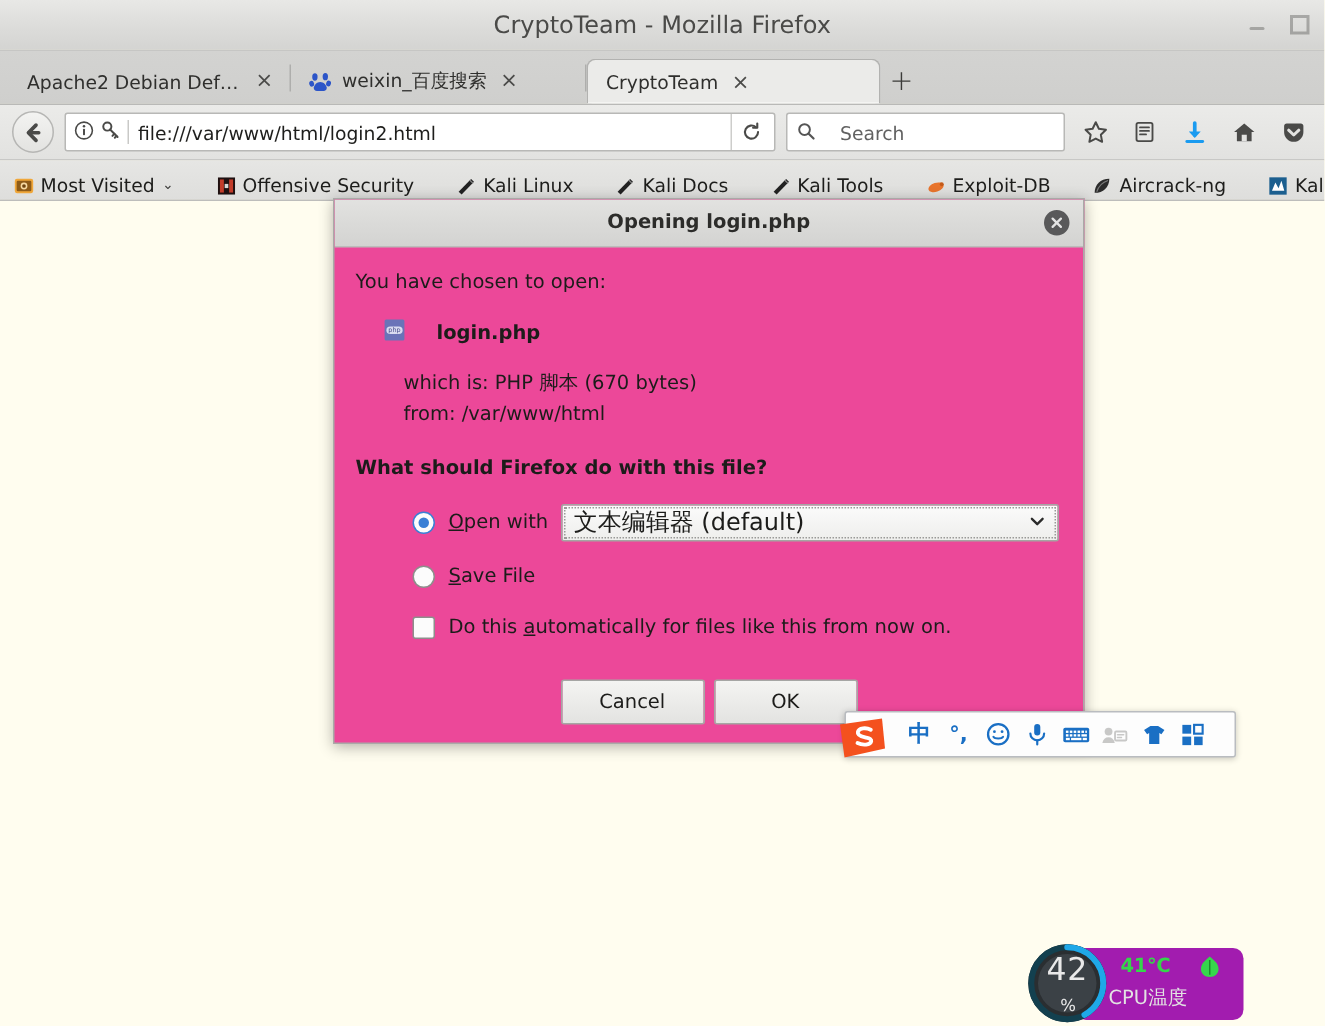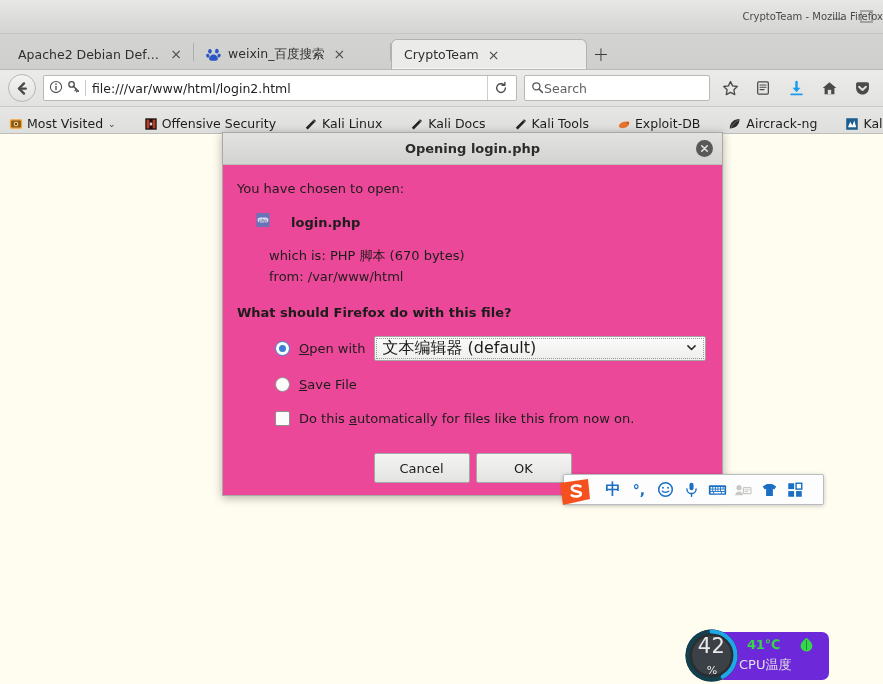--- a/index.html
+++ b/index.html
@@ -20,22 +20,22 @@
 
   .titlebar {
     height: 33px;
     background: linear-gradient(to bottom, #e8e8e6 0%, #dcdcda 55%, #d4d4d2 100%);
     border-bottom: 1px solid #c6c6c4;
     position: relative;
     flex: 0 0 auto;
   }
   .titlebar-title {
     position: absolute; left: 0; right: 0; top: 0;
-    line-height: 33px; text-align: right;
-    font-size: 10px; color: #4a4a48;
+    line-height: 33px; text-align: center;
+    font-size: 16px; color: #4a4a48;
   }
   .winbtns {
     position: absolute; right: 8px; top: 0; height: 33px;
     display: flex; align-items: center; gap: 12px;
   }
   .winbtn {
     width: 17px; height: 17px;
     display: flex; align-items: center; justify-content: center;
     opacity: .34;
   }
@@ -129,21 +129,21 @@
   .url-ident { display:flex; align-items:center; gap:4px; }
   .url-divider { width:1px; height:16px; background:#c9c9c7; }
   .reload-btn {
     width: 25px; height: 24px;
     display: flex; align-items: center; justify-content: center;
     border-left: 1px solid #cdcdcb;
   }
   .searchbar {
     width: 172px; height: 24px;
     background: #ffffff; border: 1px solid #b8b8b6; border-radius: 2px;
-    display: flex; align-items: center; gap: 0; padding: 0 6px;
+    display: flex; align-items: center; gap: 16px; padding: 0 6px;
     flex: 0 0 auto;
   }
   .search-ph { font-size: 12.5px; color: #616161; }
   .toolicon {
     width: 26px; height: 26px;
     display: flex; align-items: center; justify-content: center;
     flex: 0 0 auto;
   }
 
   
@@ -290,21 +290,21 @@
   .ime-punc { font-size: 14px; color: #1a6fc4; font-weight: bold; }
 
   
   .cpu {
     position: absolute; left: 683px; top: 627px;
     width: 150px; height: 57px;
   }
   .cpu-panel {
     position: absolute; left: 34px; top: 5px;
     width: 112px; height: 48px;
-    background: #6d28d9;
+    background: #a21caf;
     border-radius: 7px;
     padding-left: 22px;
     box-sizing: border-box;
   }
   .cpu-temp {
     position: absolute; left: 30px; top: 5px;
     font-size: 13px; font-weight: bold; color: #35d64a;
     letter-spacing: -.2px;
   }
   .cpu-label {

